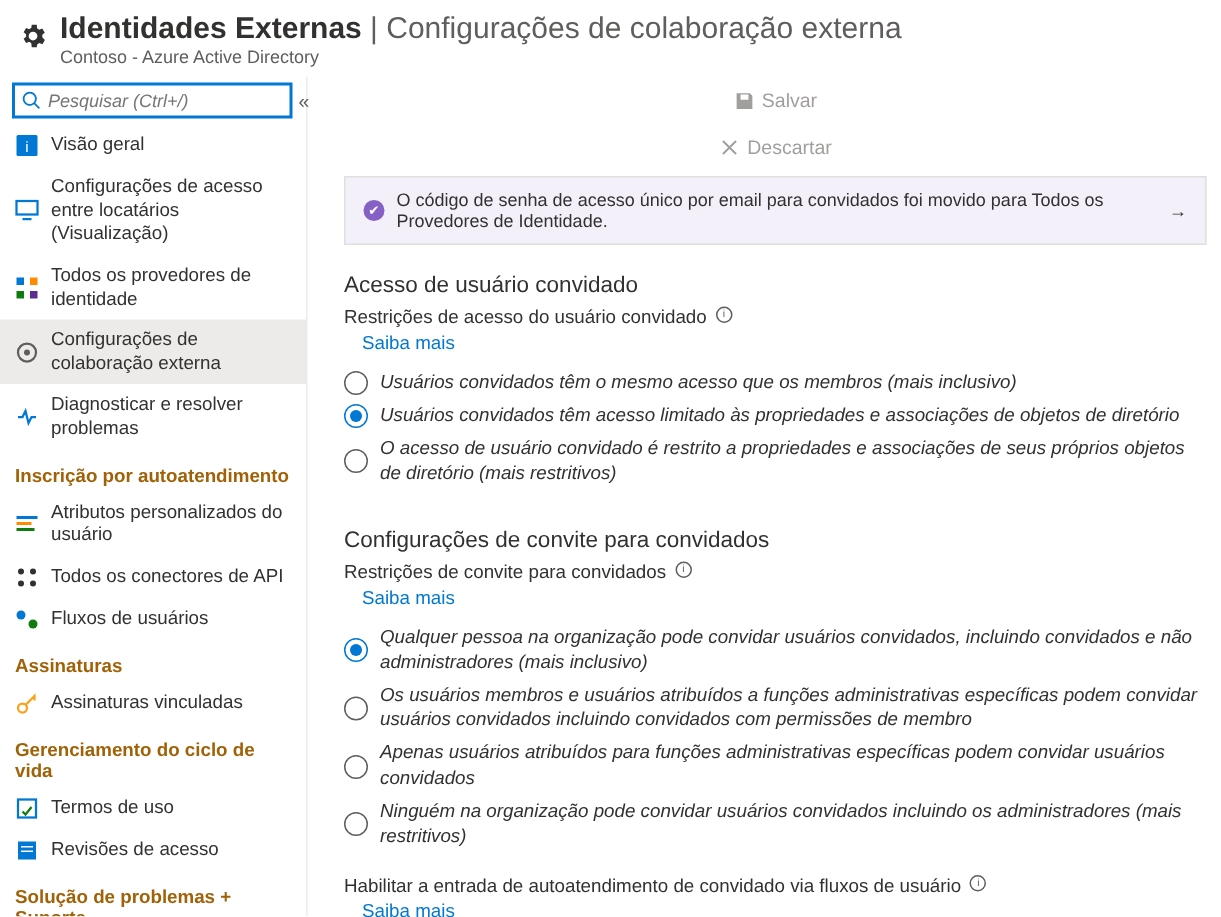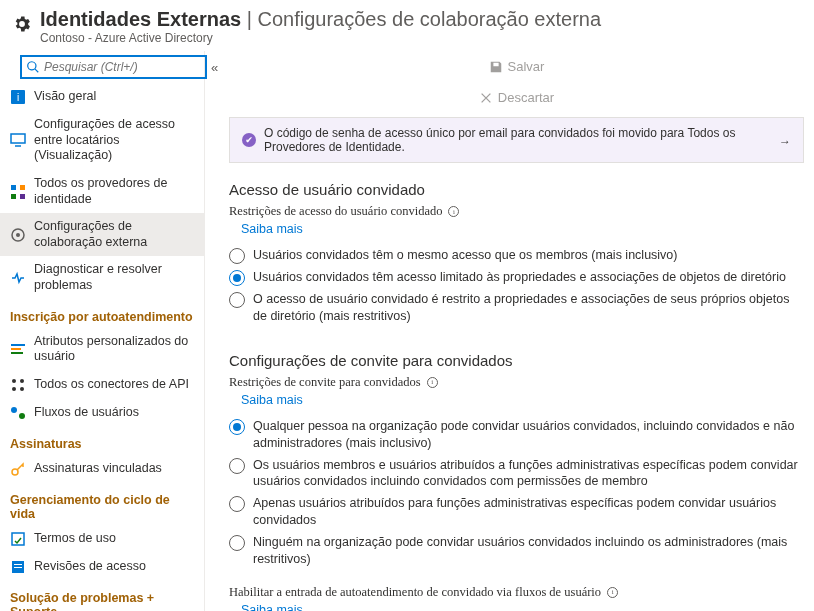--- a/index.html
+++ b/index.html
@@ -5,43 +5,43 @@
     * { box-sizing: border-box; margin: 0; padding: 0; }
     body { font-family: "Segoe UI", Arial, sans-serif; font-size: 13px; color: #323130; background: #fff; }
     .container { display: flex; width: 814px; height: 611px; overflow: hidden; flex-direction: column; }
     .header { display: flex; align-items: flex-start; padding: 8px 0 6px 12px; }
     .gear-lg { width: 20px; height: 20px; margin-top: 6px; margin-right: 8px; fill: #323130; }
     .header-text h1 { font-size: 20px; font-weight: 600; display: inline; }
     .header-text .sub { font-size: 20px; font-weight: 400; color: #605e5c; }
     .header-text .subtitle { font-size: 12px; color: #605e5c; margin-top: 0; }
     .body-row { display: flex; flex: 1; overflow: hidden; }
     .sidebar { width: 205px; border-right: 1px solid #edebe9; display: flex; flex-direction: column; }
-    .search-row { display: flex; align-items: center; padding: 4px 20px; gap: 4px; }
+    .search-row { display: flex; align-items: center; padding: 4px 8px; gap: 4px; }
     .search-box { flex: 1; display: flex; align-items: center; border: 2px solid #0078d4; padding: 2px 4px; height: 24px; }
     .search-box svg { width: 14px; height: 14px; fill: #0078d4; margin-right: 4px; }
     .search-box input { border: none; outline: none; font-size: 12px; flex: 1; font-style: italic; color: #605e5c; }
     .collapse-btn { color: #605e5c; font-size: 13px; cursor: pointer; }
     .nav { list-style: none; font-size: 12.5px; }
     .nav li { display: flex; align-items: center; padding: 6px 10px; cursor: pointer; color: #323130; line-height: 1.25; }
     .nav li .icon { width: 16px; height: 16px; margin-right: 8px; flex-shrink: 0; display:flex; align-items:center; justify-content:center;}
     .nav li.selected { background: #edebe9; }
     .nav li .label-multi { display:block; }
     .nav-hdr { font-size: 12.5px; font-weight: 600; padding: 10px 10px 4px; color: #a16207; }
     .main { flex: 1; padding: 4px 10px 10px 24px; overflow-y: auto; }
     .toolbar { display: flex; align-items: center; gap: 16px; padding: 4px 0 8px; flex-direction: column; }
     .tb-btn { display: flex; align-items: center; gap: 5px; color: #a19f9d; font-size: 13px; cursor: default; }
     .tb-btn svg { width: 14px; height: 14px; fill: #a19f9d; }
     .notice { background: #f4f0fa; border: 1px solid #e1dfdd; padding: 8px 12px; margin: 4px 0 18px; display: flex; align-items: center; gap: 8px; font-size: 12px; }
     .notice .bullet { width: 14px; height: 14px; border-radius: 50%; background: #8661c5; color: #fff; display:flex; align-items:center; justify-content:center; font-size: 9px; flex-shrink:0;}
     .notice .arrow { font-weight: 600; }
     .section-title { font-size: 15px; font-weight: 400; margin-bottom: 6px; color: #323130;}
-    .sub-label { font-size: 12.5px; color: #323130; display: flex; align-items: center; gap: 6px; font-family: Liberation Serif, serif; }
+    .sub-label { font-size: 12.5px; color: #323130; display: flex; align-items: flex-start; gap: 6px; }
     .info-icon { width: 11px; height: 11px; border: 1px solid #605e5c; border-radius: 50%; display:inline-flex; align-items:center; justify-content:center; font-size: 7px; color:#605e5c;}
     .learn-more { color: #0078d4; font-size: 12.5px; margin: 3px 12px 6px; display: inline-block; cursor:pointer;}
-    .radio-row { display: flex; align-items: flex-start; gap: 8px; margin: 5px 0; font-size: 12.5px; line-height: 1.35; }
+    .radio-row { display: flex; align-items: center; gap: 8px; margin: 5px 0; font-size: 12.5px; line-height: 1.35; font-style: italic; }
     .radio { width: 16px; height: 16px; border: 1px solid #605e5c; border-radius: 50%; flex-shrink: 0; margin-top:1px; display:flex; align-items:center; justify-content:center;}
     .radio.checked { border-color: #0078d4; }
     .radio.checked::after { content:""; width: 8px; height:8px; background:#0078d4; border-radius:50%; }
     .section-gap { height: 22px; }
     .toggle-wrap { display:flex; margin-top:6px;}
     .toggle { width: 110px; height: 22px; border: 1px solid #605e5c; border-radius: 11px; position: relative; display:flex; font-size: 11px;}
     .toggle .opt { flex:1; display:flex; align-items:center; justify-content:center; color:#323130;}
     .toggle .knob { position:absolute; right:0; top:-1px; bottom:-1px; width:55px; background:#0078d4; border-radius:11px; color:#fff; display:flex; align-items:center; justify-content:center;}
     svg.icon-inline { width:16px; height:16px; }
   </style>

